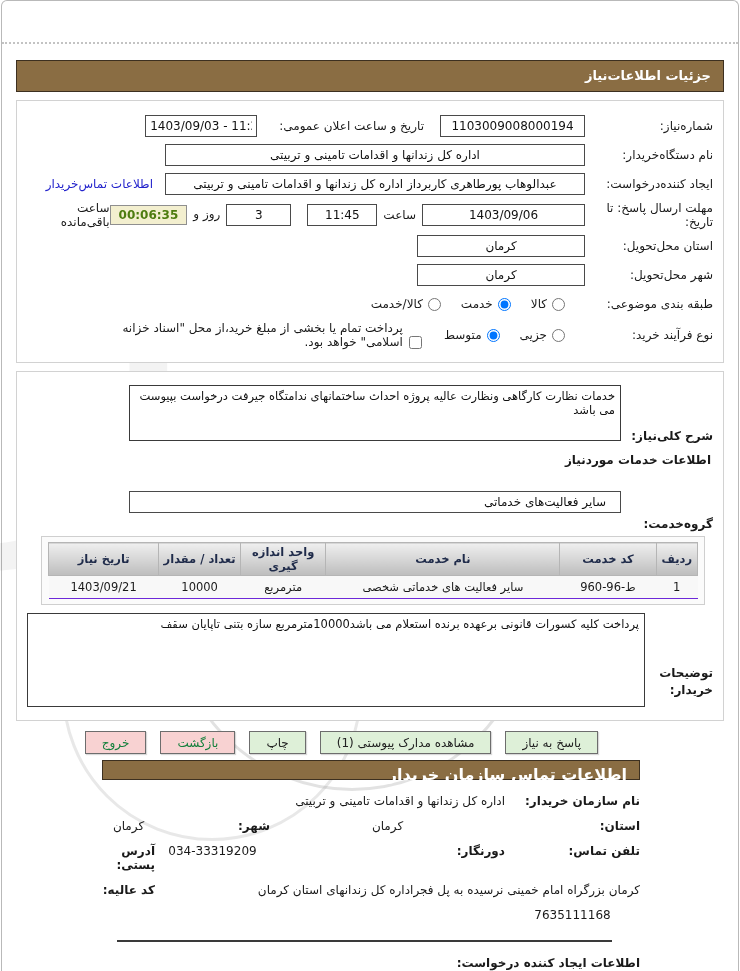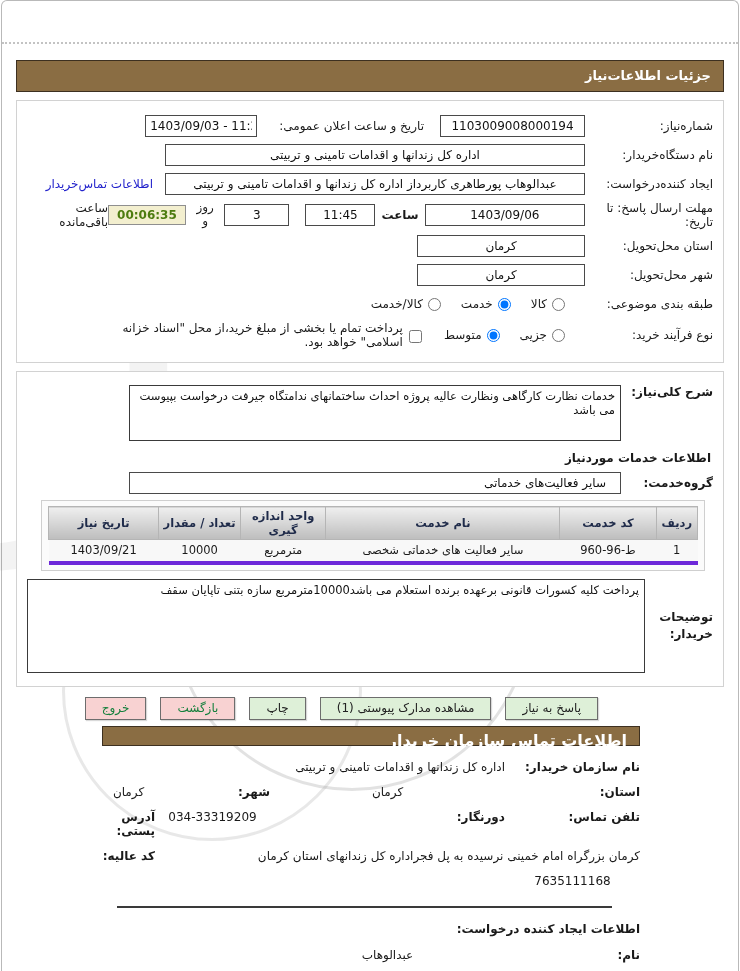--- a/index.html
+++ b/index.html
@@ -24,56 +24,56 @@
   .brown-bar {
     background:#8a6d43; border:1px solid #3d3020; color:#fff; font-weight:bold;
     font-size:13px; height:32px; line-height:30px; padding:0 12px; margin:16px 14px 0 14px;
   }
   .brown-bar.narrow { margin:0 98px 0 100px; height:20px; line-height:28px; font-size:16px; }
 
   .box { border:1px solid #d2d2d2; background:#fff; margin:8px 14px 0 14px; padding:8px 10px; }
 
   .frow { display:flex; align-items:center; margin:5px 0; min-height:24px; }
   .lbl { flex:none; width:128px; padding-left:6px; }
-  .lbl.b { font-weight:bold; }
+  .lbl.b { font-weight:bold;margin-top:44px; }
   .inp {
     height:22px; border:1px solid #4a4a4a; background:#fff; font-family:inherit;
     font-size:12px; text-align:center; color:#111; padding:0 4px;
   }
   .inp.ltr { direction:ltr; }
   .w145{width:145px}.w112{width:112px}.w420{width:420px}.w140{width:168px}.w70{width:70px}.w65{width:65px}.w492{width:492px}
   .gap{margin-right:16px}
   .link { color:#2323cc; margin-right:12px; cursor:pointer; text-decoration:none; }
-  .mini-lbl { margin:0 6px;font-weight:bold; }
+  .mini-lbl { margin:0 6px; }
   .wrap2 { display:inline-block; width:28px; line-height:1.15; text-align:center; margin-right:6px; }
   .badge {
     background:#f3efcf; border:1px solid #8f8f8f; color:#4d7c0f; font-weight:bold;
     padding:2px 8px; margin-right:6px; direction:ltr; unicode-bidi:embed;
   }
   .opt { display:inline-flex; align-items:center; margin-right:20px; }
   .opt input { margin-left:5px; }
-  .chk-row { display:inline-flex; align-items:center; margin-right:22px; max-width:340px; }
+  .chk-row { display:inline-flex; align-items:flex-end; margin-right:22px; max-width:340px; }
   .chk-row input { margin-left:6px; margin-top:2px; }
 
   textarea {
     border:1px solid #3a3a3a; font-family:inherit; font-size:11.5px; color:#111;
     resize:none; padding:3px 5px; background:#fff; direction:rtl;
   }
   .ta-desc { width:492px; height:56px; }
   .ta-notes { width:630px; height:94px; }
 
   .sec-head { font-weight:bold; margin:10px 2px 6px 0; }
 
   .tablewrap { border:1px solid #cfcfcf; background:#fbfbfb; padding:5px 6px; margin:4px 8px 8px 14px; }
   table { width:100%; border-collapse:collapse; }
   thead th {
     background:linear-gradient(#efefef,#bdbdbd); color:#1f2b4a; font-weight:bold;
     font-size:11.5px; height:23px; border:1px solid #b5b5b5; padding:2px 4px;
   }
-  tbody td { background:#f8f8f8; font-size:11.5px; height:23px; text-align:center; padding:2px 4px; border-bottom:4px solid #6d28d9; }
+  tbody td { background:#f8f8f8; font-size:11.5px; height:23px; text-align:center; padding:2px 4px; border-bottom:1px solid #6d28d9; }
   th.c-row{width:42px} th.c-code{width:105px} th.c-name{width:286px} th.c-unit{width:96px} th.c-qty{width:92px} th.c-date{width:120px}
   td.num, .num { direction:ltr; unicode-bidi:embed; }
 
   .actions { display:flex; gap:14px; margin:10px 140px 6px 0; }
   .btn {
     font-family:inherit; font-size:12px; height:23px; padding:1px 16px; cursor:pointer;
     border:1px solid #6d6d6d; box-shadow:1px 1px 1px rgba(0,0,0,0.15);
   }
   .btn.green { background:#def0d8; color:#222; }
   .btn.pink { background:#f8d2d2; color:#15803d; }

